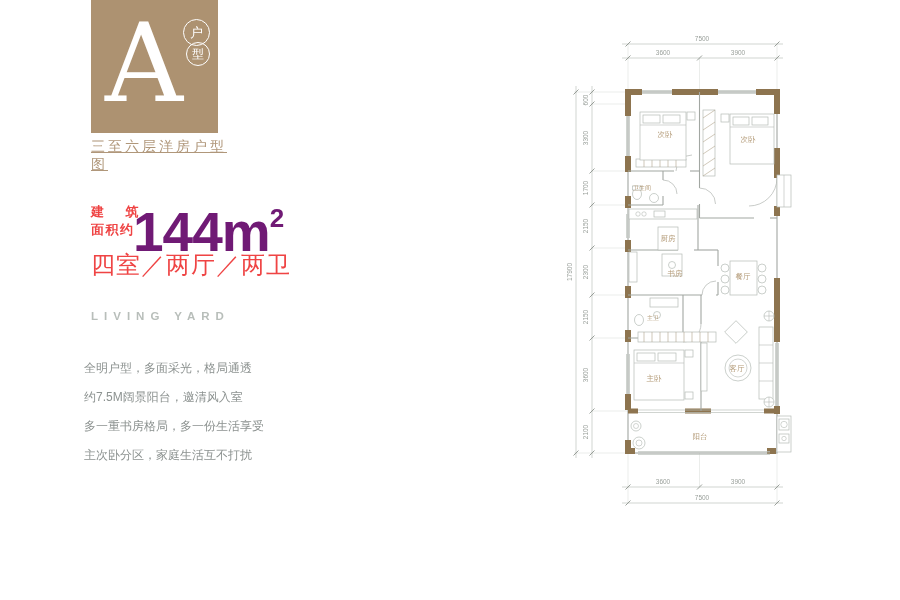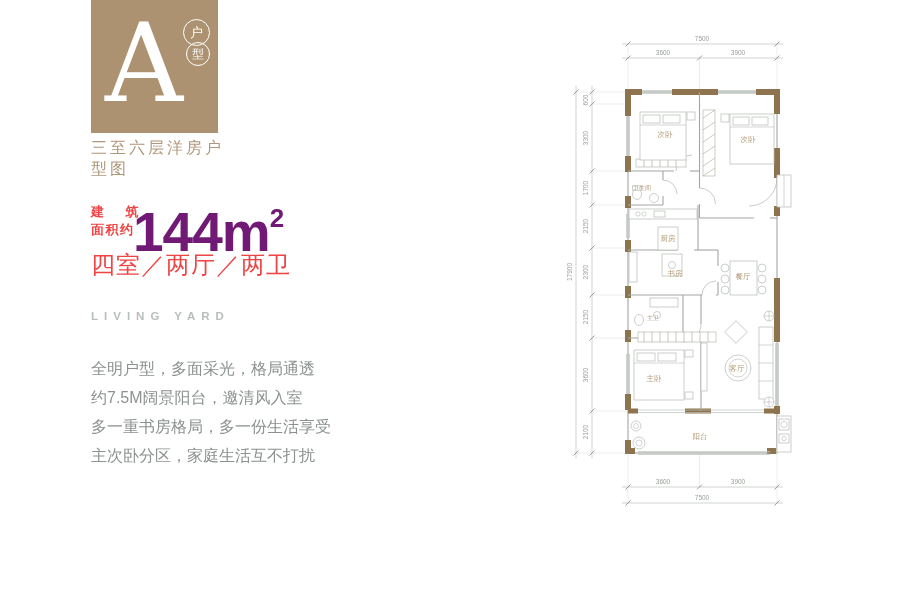--- a/index.html
+++ b/index.html
@@ -6,33 +6,33 @@
   .canvas{position:relative;width:900px;height:600px;background:#ffffff;overflow:hidden;
           font-family:"Liberation Sans",sans-serif;}
   
   .badge{position:absolute;left:91px;top:0;width:127px;height:133px;background:#ad9271;}
   .badge-letter{position:absolute;left:-6px;top:2px;width:118px;text-align:center;
                 font-family:"DejaVu Serif",serif;font-size:108px;line-height:124px;color:#ffffff;}
   .badge-circle{position:absolute;border:1.5px solid #ffffff;border-radius:50%;color:#ffffff;
                 display:flex;align-items:center;justify-content:center;box-sizing:border-box;}
   .badge-circle.c1{left:92px;top:19px;width:27px;height:27px;font-size:13px;}
   .badge-circle.c2{left:95px;top:42px;width:24px;height:24px;font-size:12px;}
-  .series-caption{position:absolute;left:91px;top:138px;width:150px;font-size:16px;
-                  letter-spacing:3px;color:#b0977a;}
+  .series-caption{position:absolute;left:91px;top:138px;width:150px;font-size:14px;
+                  letter-spacing:3px;color:#b0977a;text-decoration:underline;}
   .area-prefix{position:absolute;left:91px;top:203px;color:#ef4444;font-weight:bold;}
   .area-prefix .l1{font-size:13px;letter-spacing:9px;}
   .area-prefix .l2{font-size:13px;letter-spacing:1.5px;}
   .area-value{position:absolute;left:133px;top:191px;font-size:55px;font-weight:700;
               color:#701a75;letter-spacing:-1px;line-height:55px;}
   .area-value sup{font-size:26px;vertical-align:24px;letter-spacing:0;}
   .layout-line{position:absolute;left:91px;top:249px;font-size:24px;font-weight:400;
                color:#ef4444;letter-spacing:1px;}
   .tagline{position:absolute;left:91px;top:310px;font-size:11.5px;letter-spacing:6px;
            color:#b8beba;font-weight:700;}
-  .features{position:absolute;left:91px;top:354px;font-size:16px;color:#8c9290;}
+  .features{position:absolute;left:84px;top:354px;font-size:12px;color:#8c9290;}
   .features .feat{height:29px;line-height:29px;white-space:nowrap;}
   
   .plan{position:absolute;left:558px;top:28px;}
   .wl{stroke:#a2a7a2;stroke-width:1.1;fill:none;}
   .win{stroke:#bcc1bc;stroke-width:0.7;fill:none;}
   .ext{stroke:#d6dad6;stroke-width:0.5;}
   .dim{stroke:#b3b8b3;stroke-width:0.6;fill:none;}
   .tick{stroke:#8f958f;stroke-width:0.9;}
   .brown{fill:#8d744f;}
   .furn{stroke:#b5bbb6;stroke-width:0.7;fill:#ffffff;}

